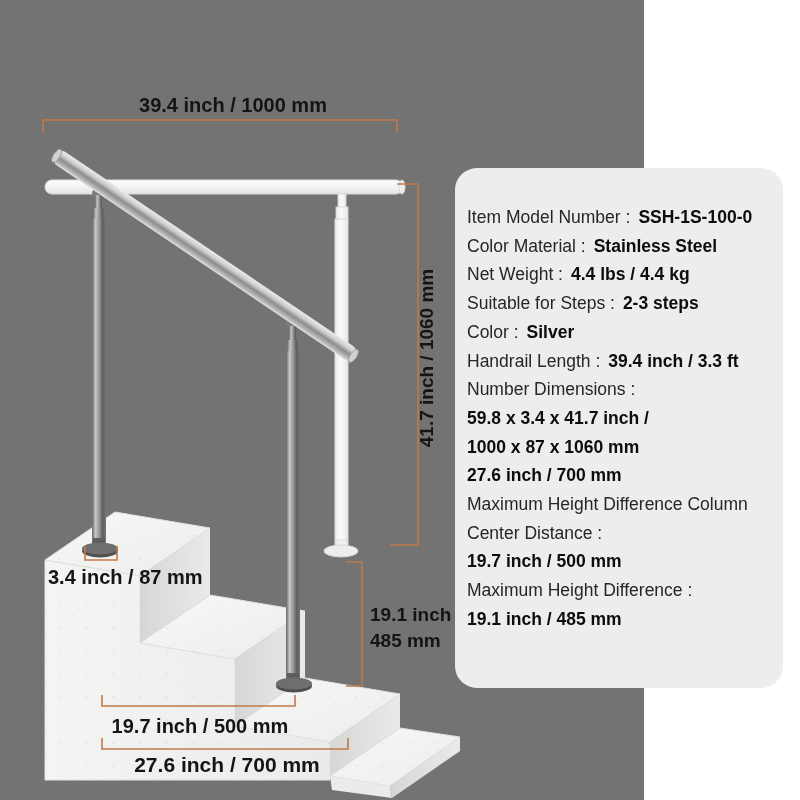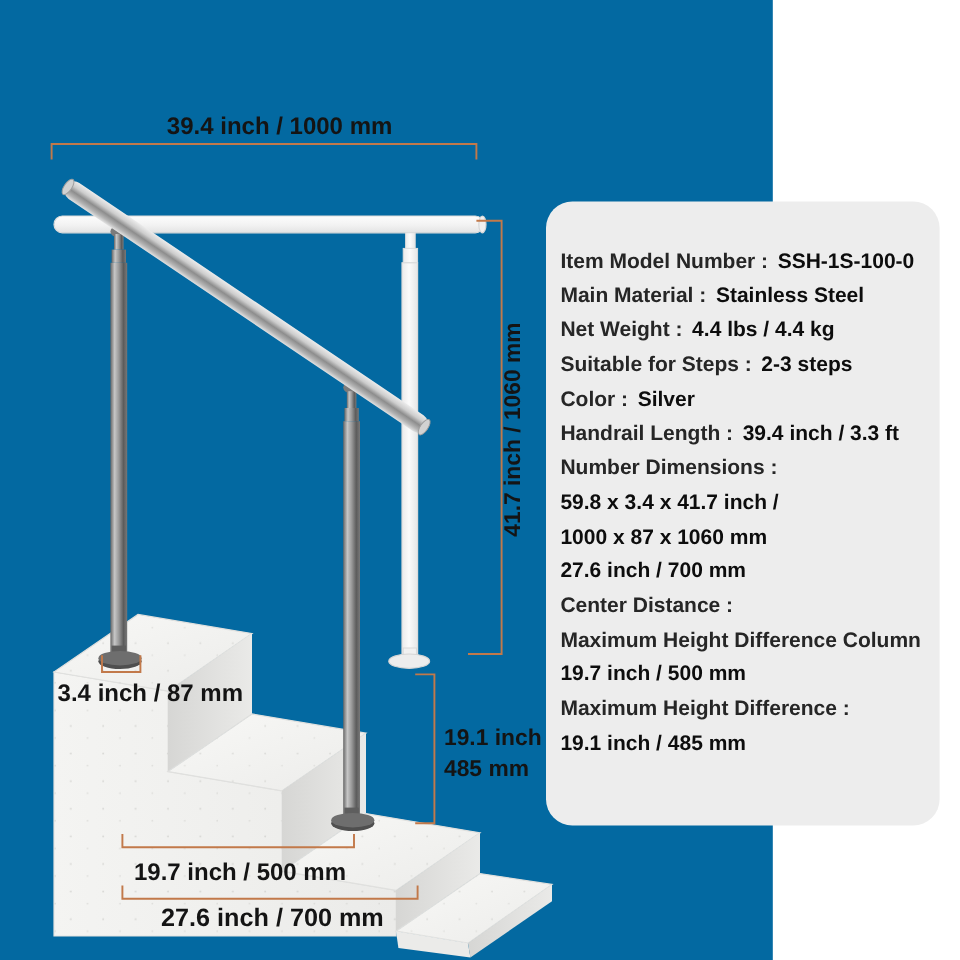--- a/index.html
+++ b/index.html
@@ -1,28 +1,28 @@
 <!DOCTYPE html>
 <html><head>
 <meta charset="utf-8">
 <style>
   html,body{margin:0;padding:0;background:#ffffff;}
   body{width:800px;height:800px;overflow:hidden;font-family:"Liberation Sans",sans-serif;}
-  .stage{position:relative;width:644px;height:800px;background:#0369a1;}
+  .stage{position:relative;width:644px;height:800px;background:#737373;}
   .diagram-svg{position:absolute;left:0;top:0;}
   .dim-label{font-family:"Liberation Sans",sans-serif;font-weight:bold;fill:#141414;}
   .spec-panel{
     position:absolute;left:455px;top:168px;width:328px;height:520px;
     background:#ededed;border-radius:22px;box-sizing:border-box;
     padding:35px 8px 0 12px;
   }
   .spec-line{
     font-size:17.5px;line-height:28.7px;color:#262626;white-space:nowrap;
   }
-  .spec-line .lbl{font-weight:bold;color:#262626;margin-top:36px;}
+  .spec-line .lbl{font-weight:normal;color:#262626;margin-top:36px;}
   .spec-line .val{font-weight:bold;color:#0d0d0d;margin-left:8px;}
   .spec-line .lbl:empty + .val{margin-left:0;}
   .spec-line .val:empty{margin-left:0;}
 </style>
 </head>
 <body>
 
 <div class="stage">
 
 <svg class="diagram-svg" width="800" height="800" viewBox="0 0 800 800">
@@ -143,29 +143,29 @@
   <text class="dim-label" x="433" y="358" font-size="19" text-anchor="middle" transform="rotate(-90 433 358)">41.7 inch / 1060 mm</text>
   <text class="dim-label" x="48" y="584" font-size="20" text-anchor="start">3.4 inch / 87 mm</text>
   <text class="dim-label" x="370" y="621" font-size="19" text-anchor="start">19.1 inch</text>
   <text class="dim-label" x="370" y="647" font-size="19" text-anchor="start">485 mm</text>
   <text class="dim-label" x="200" y="733" font-size="20" text-anchor="middle">19.7 inch / 500 mm</text>
   <text class="dim-label" x="227" y="772" font-size="21" text-anchor="middle">27.6 inch / 700 mm</text>
 </svg>
 
 <div class="spec-panel">
   <div class="spec-line"><span class="lbl">Item Model Number :</span><span class="val">SSH-1S-100-0</span></div>
-  <div class="spec-line"><span class="lbl">Main Material :</span><span class="val">Stainless Steel</span></div>
+  <div class="spec-line"><span class="lbl">Color Material :</span><span class="val">Stainless Steel</span></div>
   <div class="spec-line"><span class="lbl">Net Weight :</span><span class="val">4.4 lbs / 4.4 kg</span></div>
   <div class="spec-line"><span class="lbl">Suitable for Steps :</span><span class="val">2-3 steps</span></div>
   <div class="spec-line"><span class="lbl">Color :</span><span class="val">Silver</span></div>
   <div class="spec-line"><span class="lbl">Handrail Length :</span><span class="val">39.4 inch / 3.3 ft</span></div>
   <div class="spec-line"><span class="lbl">Number Dimensions :</span><span class="val"></span></div>
   <div class="spec-line"><span class="lbl"></span><span class="val">59.8 x 3.4 x 41.7 inch /</span></div>
   <div class="spec-line"><span class="lbl"></span><span class="val">1000 x 87 x 1060 mm</span></div>
   <div class="spec-line"><span class="lbl"></span><span class="val">27.6 inch / 700 mm</span></div>
+  <div class="spec-line"><span class="lbl">Maximum Height Difference Column</span><span class="val"></span></div>
   <div class="spec-line"><span class="lbl">Center Distance :</span><span class="val"></span></div>
-  <div class="spec-line"><span class="lbl">Maximum Height Difference Column</span><span class="val"></span></div>
   <div class="spec-line"><span class="lbl"></span><span class="val">19.7 inch / 500 mm</span></div>
   <div class="spec-line"><span class="lbl">Maximum Height Difference :</span><span class="val"></span></div>
   <div class="spec-line"><span class="lbl"></span><span class="val">19.1 inch / 485 mm</span></div>
 </div>
 
 </div>
 
 </body></html>

